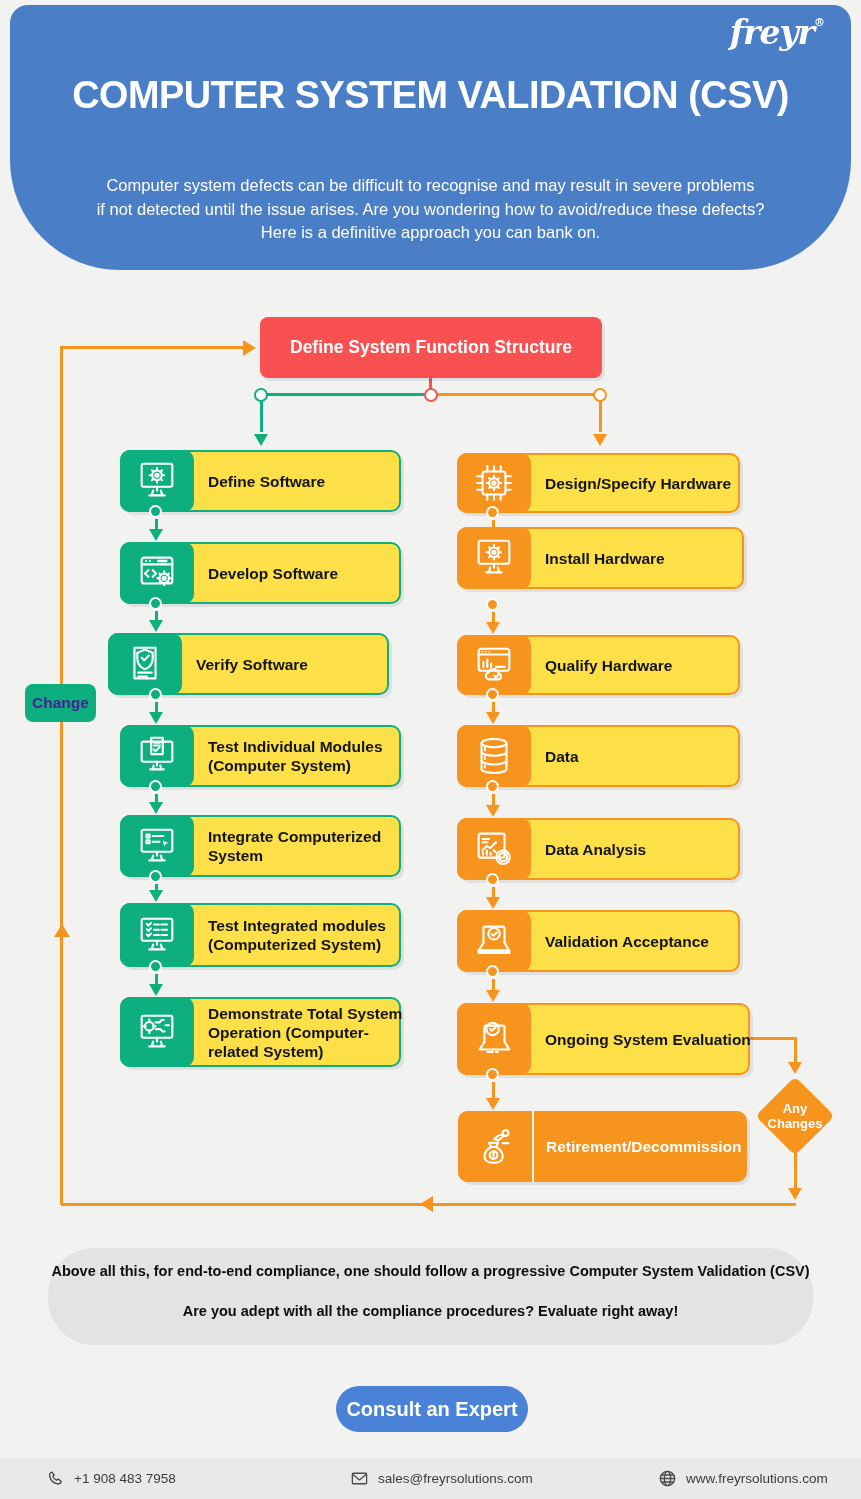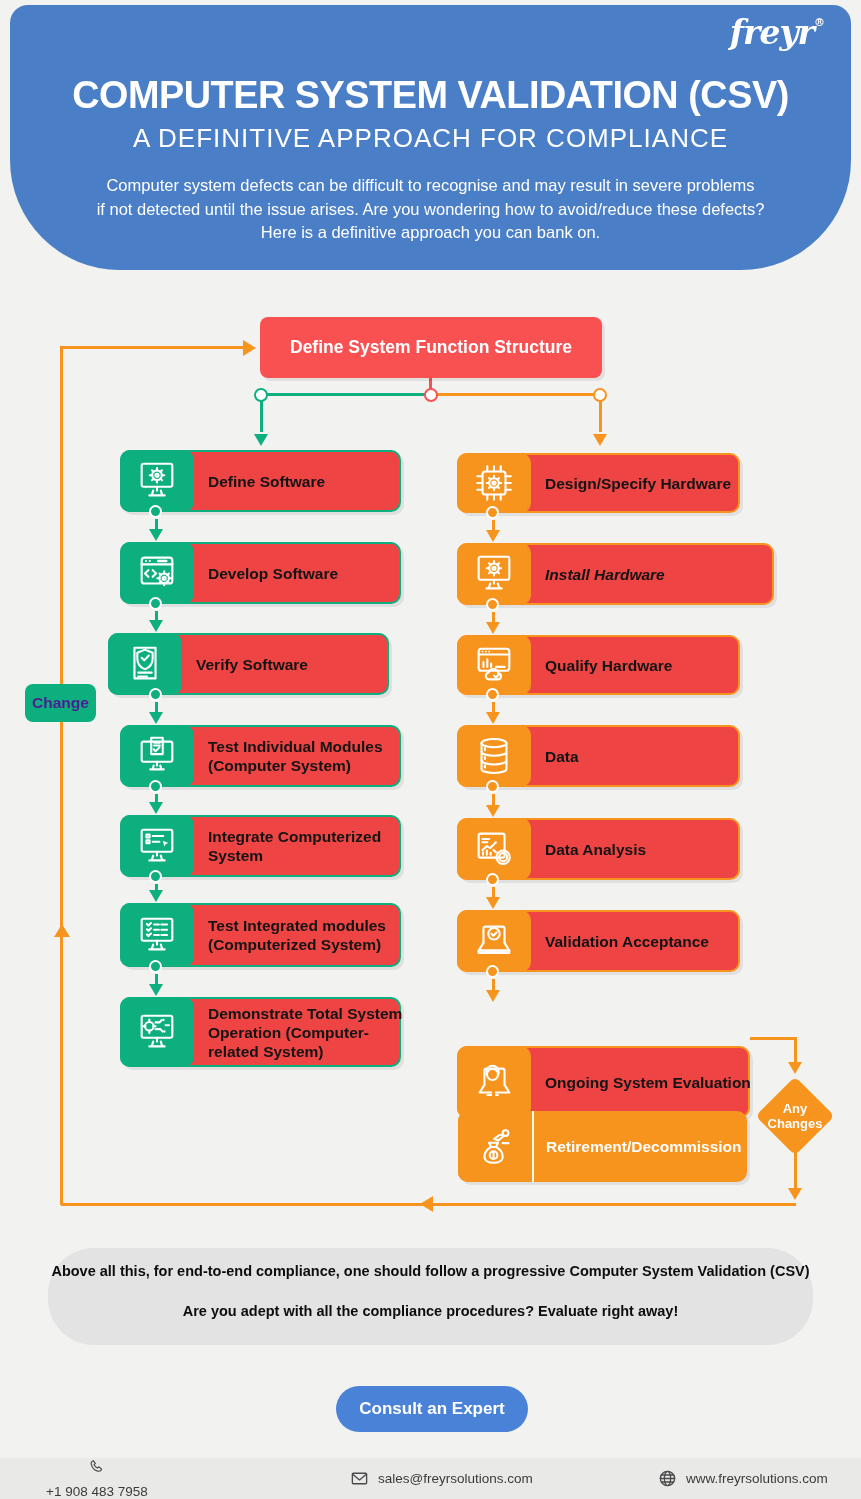--- a/index.html
+++ b/index.html
@@ -32,57 +32,56 @@
   #change-badge{position:absolute;left:25px;top:684px;width:71px;height:38px;background:var(--green,#0daf7e);
             border-radius:8px;display:flex;align-items:center;justify-content:center;color:#4c1d95;font-size:15.5px;font-weight:600;z-index:2;}
 
   #diamond{position:absolute;left:767px;top:1088px;width:56px;height:56px;background:var(--orange,#f7941e);
            transform:rotate(45deg);border-radius:6px;z-index:2;}
   #diamond-label{position:absolute;left:755px;top:1101px;width:80px;text-align:center;color:#fff;
            font-size:13px;font-weight:600;line-height:15px;z-index:3;}
   #diamond-label span{display:block;}
 
   
-  .step-box{position:absolute;background:#ef4444;border:2px solid var(--c);border-radius:10px;
+  .step-box{position:absolute;background:#fde047;border:2px solid var(--c);border-radius:10px;
             box-shadow:3px 3px 0 rgba(0,0,0,.07);box-sizing:border-box;}
   .step-box .tile{position:absolute;left:-2px;top:-2px;bottom:-2px;width:74px;background:var(--c);
             border-radius:10px;display:flex;align-items:center;justify-content:center;}
   .step-box .lbl{position:absolute;left:86px;right:6px;top:0;bottom:0;display:flex;flex-direction:column;
             justify-content:center;font-size:15.5px;font-weight:600;color:#141414;line-height:19px;}
   .step-box .lbl span{display:block;white-space:nowrap;}
   .step-box.solid{background:var(--c);}
   .step-box.solid .tile{border-right:2px solid rgba(255,255,255,.95);border-radius:10px 0 0 10px;}
   .step-box.solid .lbl{color:#fff;}
   .step-box svg{width:46px;height:46px;fill:none;stroke:#fff;stroke-width:2.2;stroke-linecap:round;stroke-linejoin:round;}
   .step-box svg .f{fill:#fff;stroke:none;}
 
   
   #summary-box{position:absolute;left:48px;top:1248px;width:765px;height:97px;background:#e3e3e3;border-radius:46px;
             text-align:center;color:#0d0d0d;font-size:14.5px;font-weight:700;line-height:22px;box-sizing:border-box;padding-top:12px;}
   #summary-box span{display:block;}
   #summary-box .gap{margin-top:18px;}
   #cta-button{position:absolute;left:336px;top:1386px;width:192px;height:46px;background:var(--btn,#4a82d8);
             border-radius:23px;border:none;display:flex;align-items:center;justify-content:center;color:#fff;
-            font-size:17px;font-weight:600;cursor:pointer;font-family:"Liberation Sans",sans-serif;}
+            font-size:20px;font-weight:600;cursor:pointer;font-family:"Liberation Sans",sans-serif;}
   #footer{position:absolute;left:0;right:0;top:1458px;height:41px;background:#e9e9e8;}
   .footer-item{position:absolute;top:0;height:41px;display:flex;align-items:center;gap:9px;color:#3b3b3b;font-size:13.5px;}
   .footer-item svg{width:19px;height:19px;fill:none;stroke:#4a4a4a;stroke-width:1.4;stroke-linecap:round;stroke-linejoin:round;}
-  #footer-phone{left:46px;flex-direction:column;} #footer-email{left:350px;} #footer-web{left:658px;}
+  #footer-phone{left:46px;} #footer-email{left:350px;} #footer-web{left:658px;}
 </style>
 </head>
 <body>
 
 <div id="canvas" style="--blue: #4a7ec7; --red: #f95052; --green: #0daf7e; --orange: #f7941e; --btn: #4a82d8; --pagebg: #f2f2f1;">
 
   <header id="header">
     <div id="logo">
       <span>freyr</span><sup>®</sup>
     </div>
     <h1 id="title">COMPUTER SYSTEM VALIDATION (CSV)</h1>
-    <div id="subtitle">A DEFINITIVE APPROACH FOR COMPLIANCE</div>
     <p id="intro">
       <span>Computer system defects can be difficult to recognise and may result in severe problems</span>
       <span>if not detected until the issue arises. Are you wondering how to avoid/reduce these defects?</span>
       <span>Here is a definitive approach you can bank on.</span>
     </p>
   </header>
 
   <div id="root-box">Define System Function Structure</div>
 
   <div class="vline" style="--c:var(--orange);left:60px;top:346px;height:859px;"></div>
@@ -252,21 +251,21 @@
             <path d="M24 16.5V19M24 29v2.5M16.5 24H19M29 24h2.5M18.8 18.8l1.7 1.7M27.5 27.5l1.7 1.7M29.2 18.8l-1.7 1.7M20.5 27.5l-1.7 1.7"></path>
           </svg>
         </div>
         <div class="lbl">
           <span>Design/Specify Hardware</span>
         </div>
       </div>
       <div class="dot" style="--c: var(--orange); left: 486px; top: 506px;"></div>
       <div class="vline" style="--c: var(--orange); left: 491.5px; top: 520px; height: 10px;"></div>
       <div class="tri tri-down" style="--c: var(--orange); left: 486px; top: 530px;"></div>
-      <div class="step-box" style="--c: var(--orange); left: 457px; top: 543px; width: 317px; height: 62px; font-style: italic;">
+      <div class="step-box" style="--c: var(--orange); left: 457px; top: 527px; width: 287px; height: 62px;">
         <div class="tile">
           <svg viewBox="0 0 48 48">
             <rect x="8" y="6" width="32" height="24" rx="2"></rect>
             <path d="M24 30v4M16 39h16M20 34l-1.5 5M28 34l1.5 5"></path>
             <circle cx="24" cy="18" r="5"></circle>
             <circle cx="24" cy="18" r="1.6"></circle>
             <path d="M24 10.5V13M24 23v2.5M16.5 18H19M29 18h2.5M18.8 12.8l1.7 1.7M27.5 21.5l1.7 1.7M29.2 12.8l-1.7 1.7M20.5 21.5l-1.7 1.7"></path>
           </svg>
         </div>
         <div class="lbl">
@@ -342,21 +341,21 @@
             <path d="M21.3 16.5l2 2 3.6-3.6"></path>
           </svg>
         </div>
         <div class="lbl">
           <span>Validation Acceptance</span>
         </div>
       </div>
       <div class="dot" style="--c: var(--orange); left: 486px; top: 965px;"></div>
       <div class="vline" style="--c: var(--orange); left: 491.5px; top: 979px; height: 11px;"></div>
       <div class="tri tri-down" style="--c: var(--orange); left: 486px; top: 990px;"></div>
-      <div class="step-box" style="--c: var(--orange); left: 457px; top: 1003px; width: 293px; height: 72px; margin-top: 43px;">
+      <div class="step-box" style="--c: var(--orange); left: 457px; top: 1003px; width: 293px; height: 72px;">
         <div class="tile">
           <svg viewBox="0 0 48 48">
             <path d="M14 27V12a2 2 0 0 1 2-2h17a2 2 0 0 1 2 2v15"></path>
             <path d="M14 27l-5 8h31l-5-8"></path>
             <path d="M17 37.5h6M26 37.5h2"></path>
             <circle cx="22.5" cy="13.5" r="6.5"></circle>
             <path d="M19.8 13.5l2 2 3.8-3.8"></path>
           </svg>
         </div>
         <div class="lbl">

